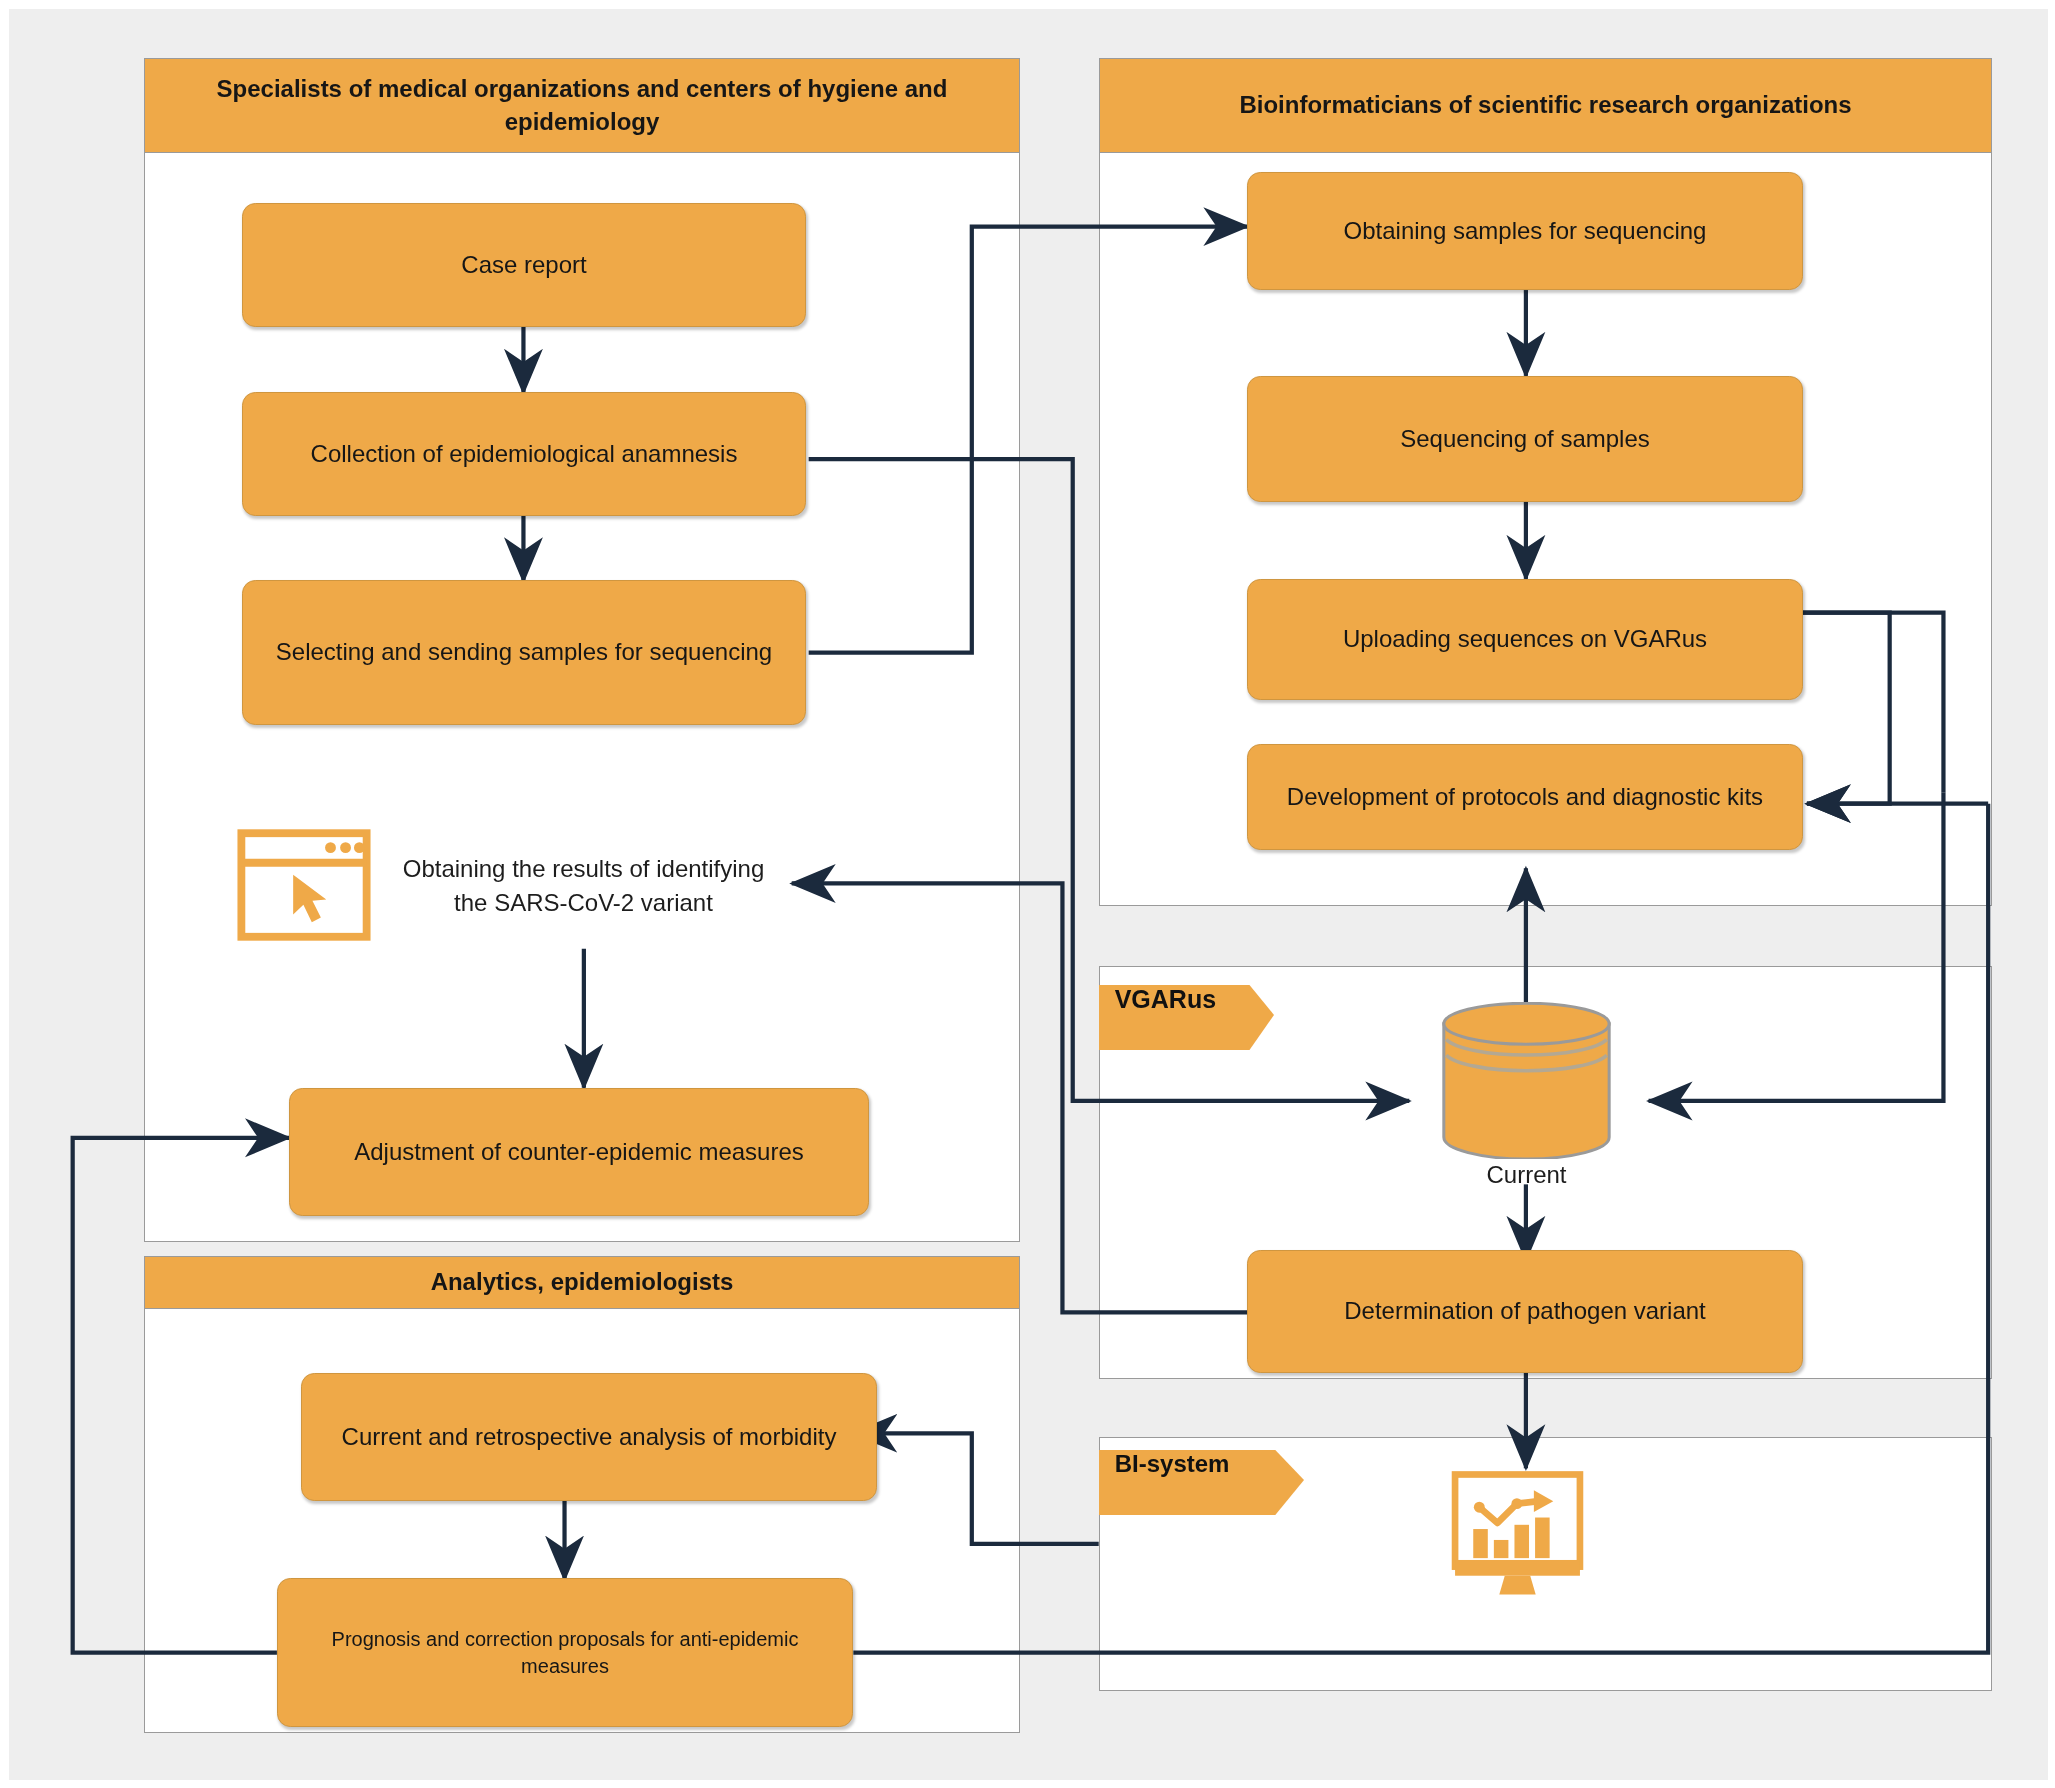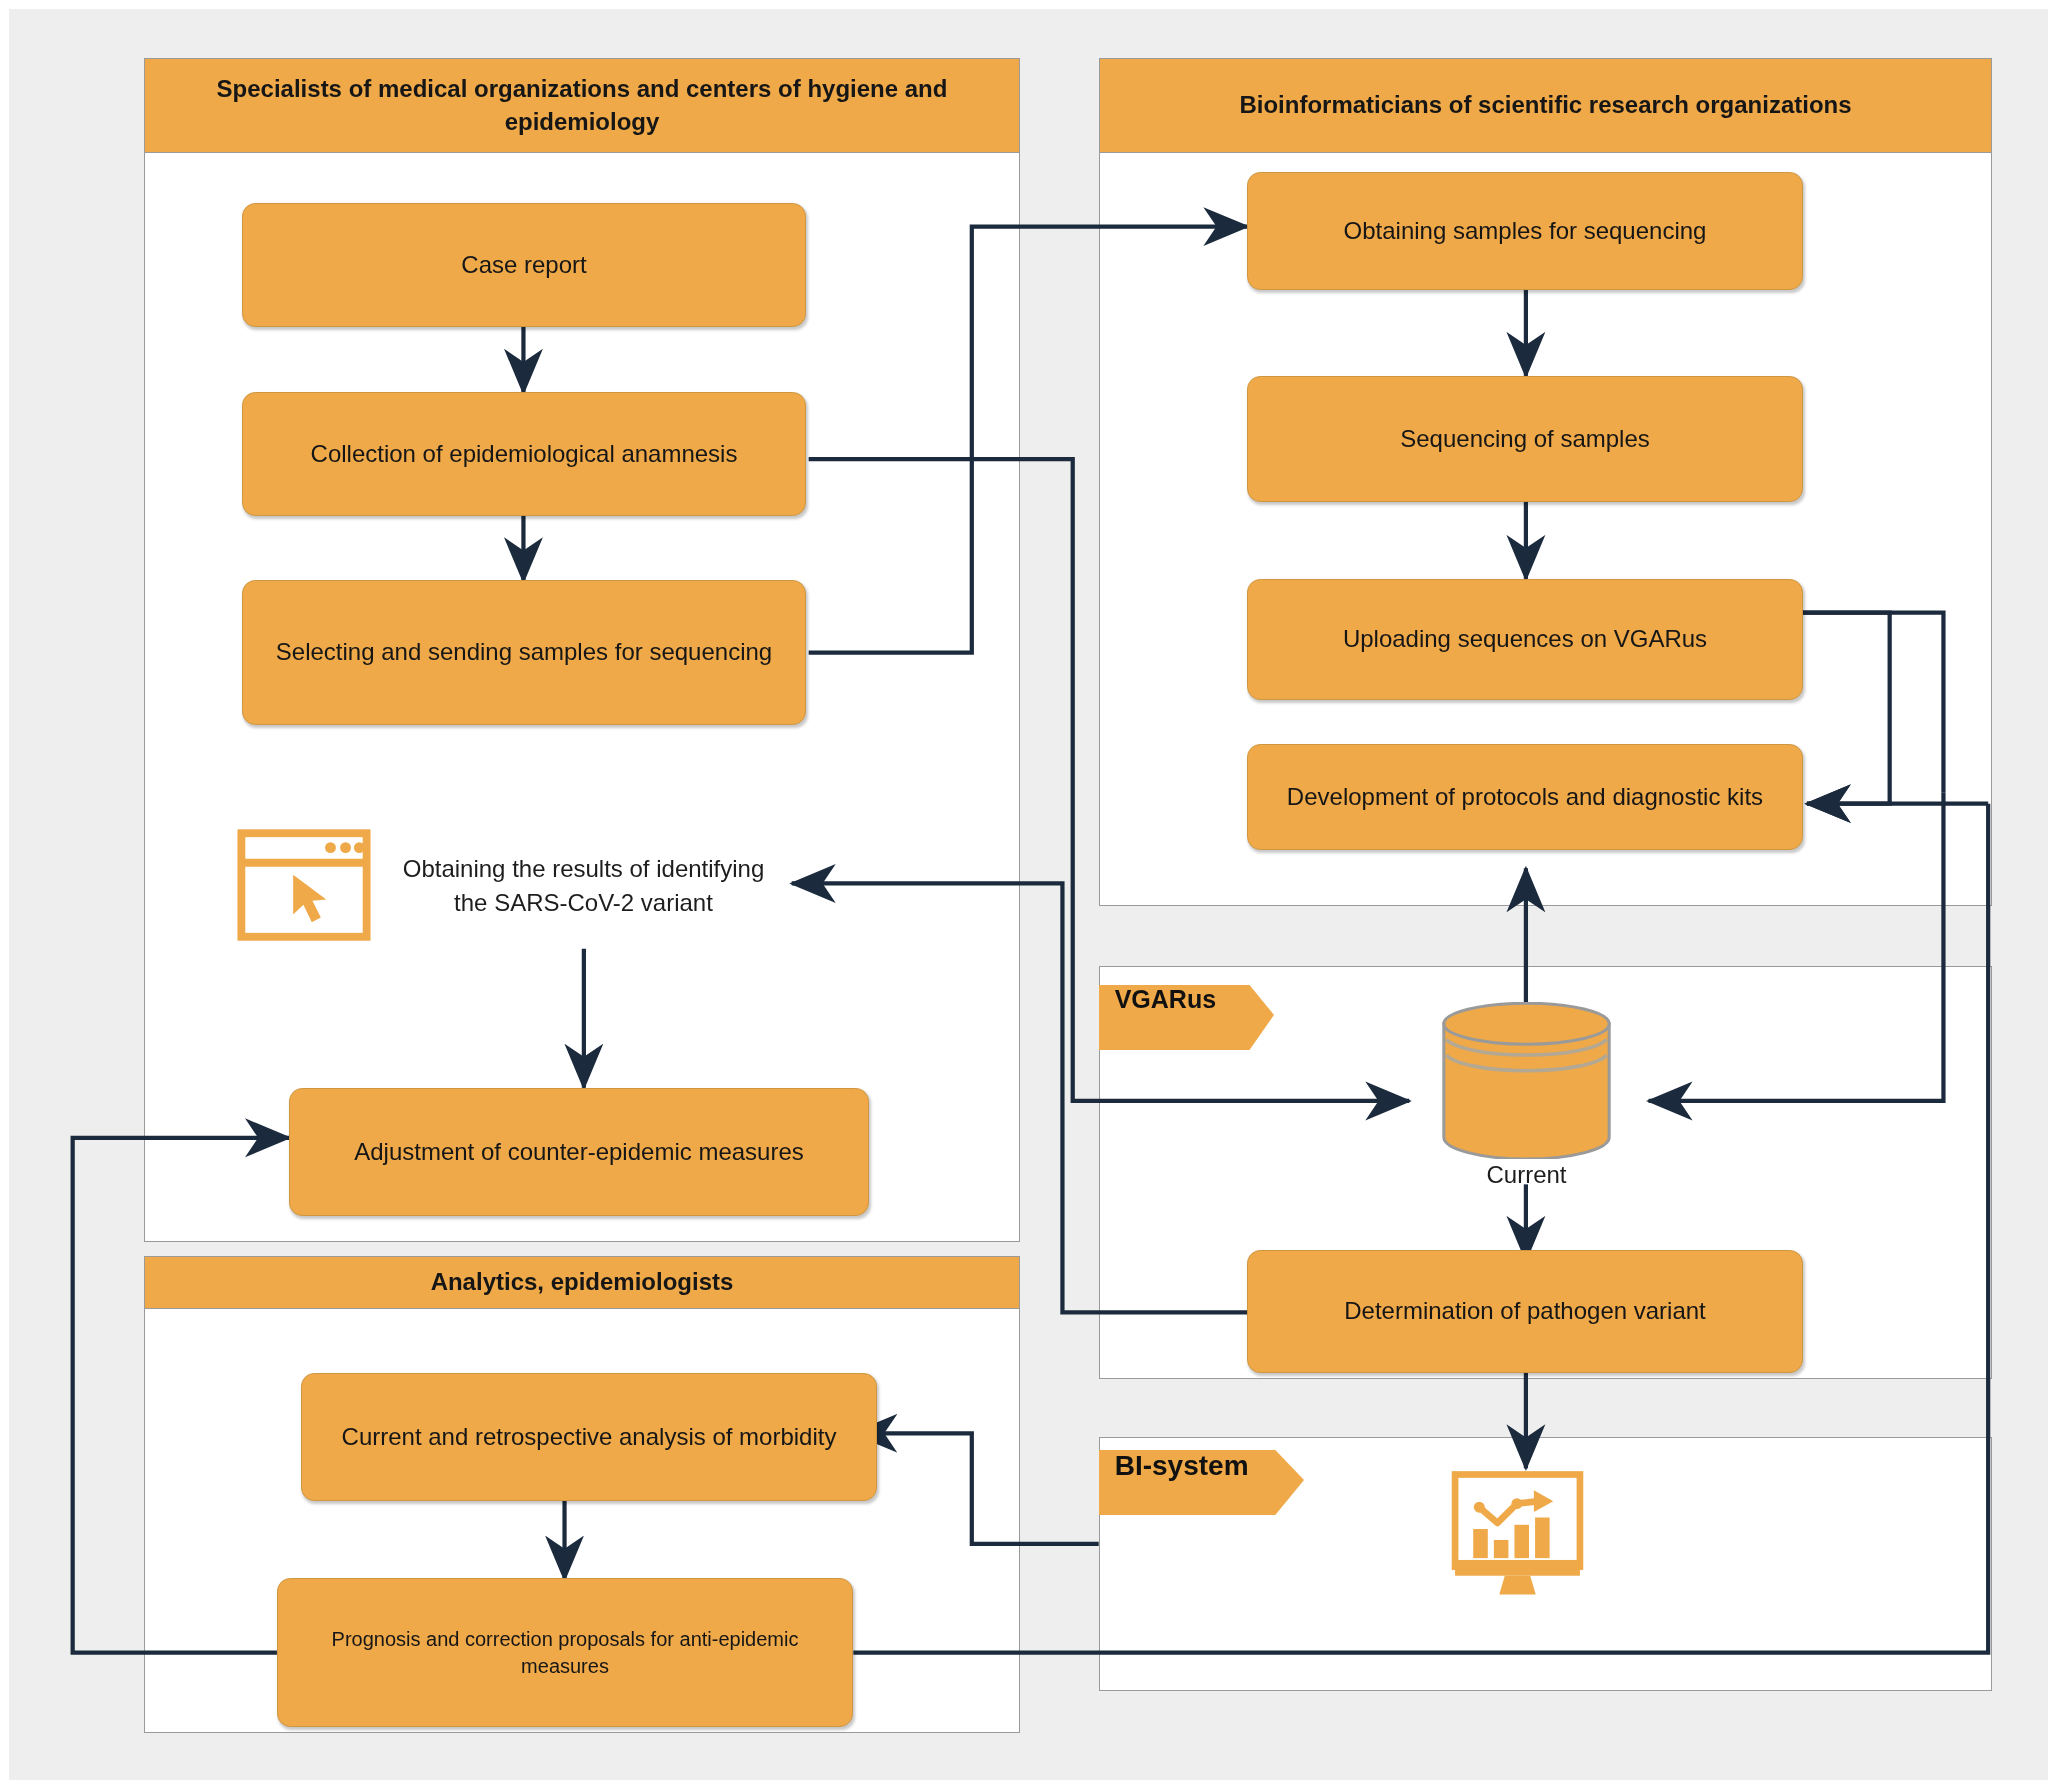--- a/index.html
+++ b/index.html
@@ -102,21 +102,21 @@
   <div class="panel-head" style="left:1099px;top:58px;width:893px;height:95px;font-size:24px;">
     <span>Bioinformaticians of scientific research organizations</span>
   </div>
 
   <div class="panel" style="left:1099px;top:966px;width:893px;height:413px;"></div>
   <div class="tag vg" style="left:1099px;top:985px;width:175px;height:65px;font-size:25px;">
     <span>VGARus</span>
   </div>
 
   <div class="panel" style="left:1099px;top:1437px;width:893px;height:254px;"></div>
-  <div class="tag vg" style="left:1099px;top:1450px;width:205px;height:65px;font-size:28px;">
+  <div class="tag vg" style="left:1099px;top:1450px;width:205px;height:65px;font-size:24px;">
     <span>BI-system</span>
   </div>
 
   <svg class="layer" viewBox="0 0 3402 2959">
     <defs>
       <marker id="ah" markerWidth="13" markerHeight="13" refX="10.4" refY="5.0" orient="auto" markerUnits="strokeWidth">
         <path d="M0,0.4 L11,5.0 L0,9.6 L3.1,5.0 Z" fill="#1b2a3d"></path>
       </marker>
     </defs>
     <g fill="none" stroke="#1b2a3d" stroke-width="7" marker-end="url(#ah)">

